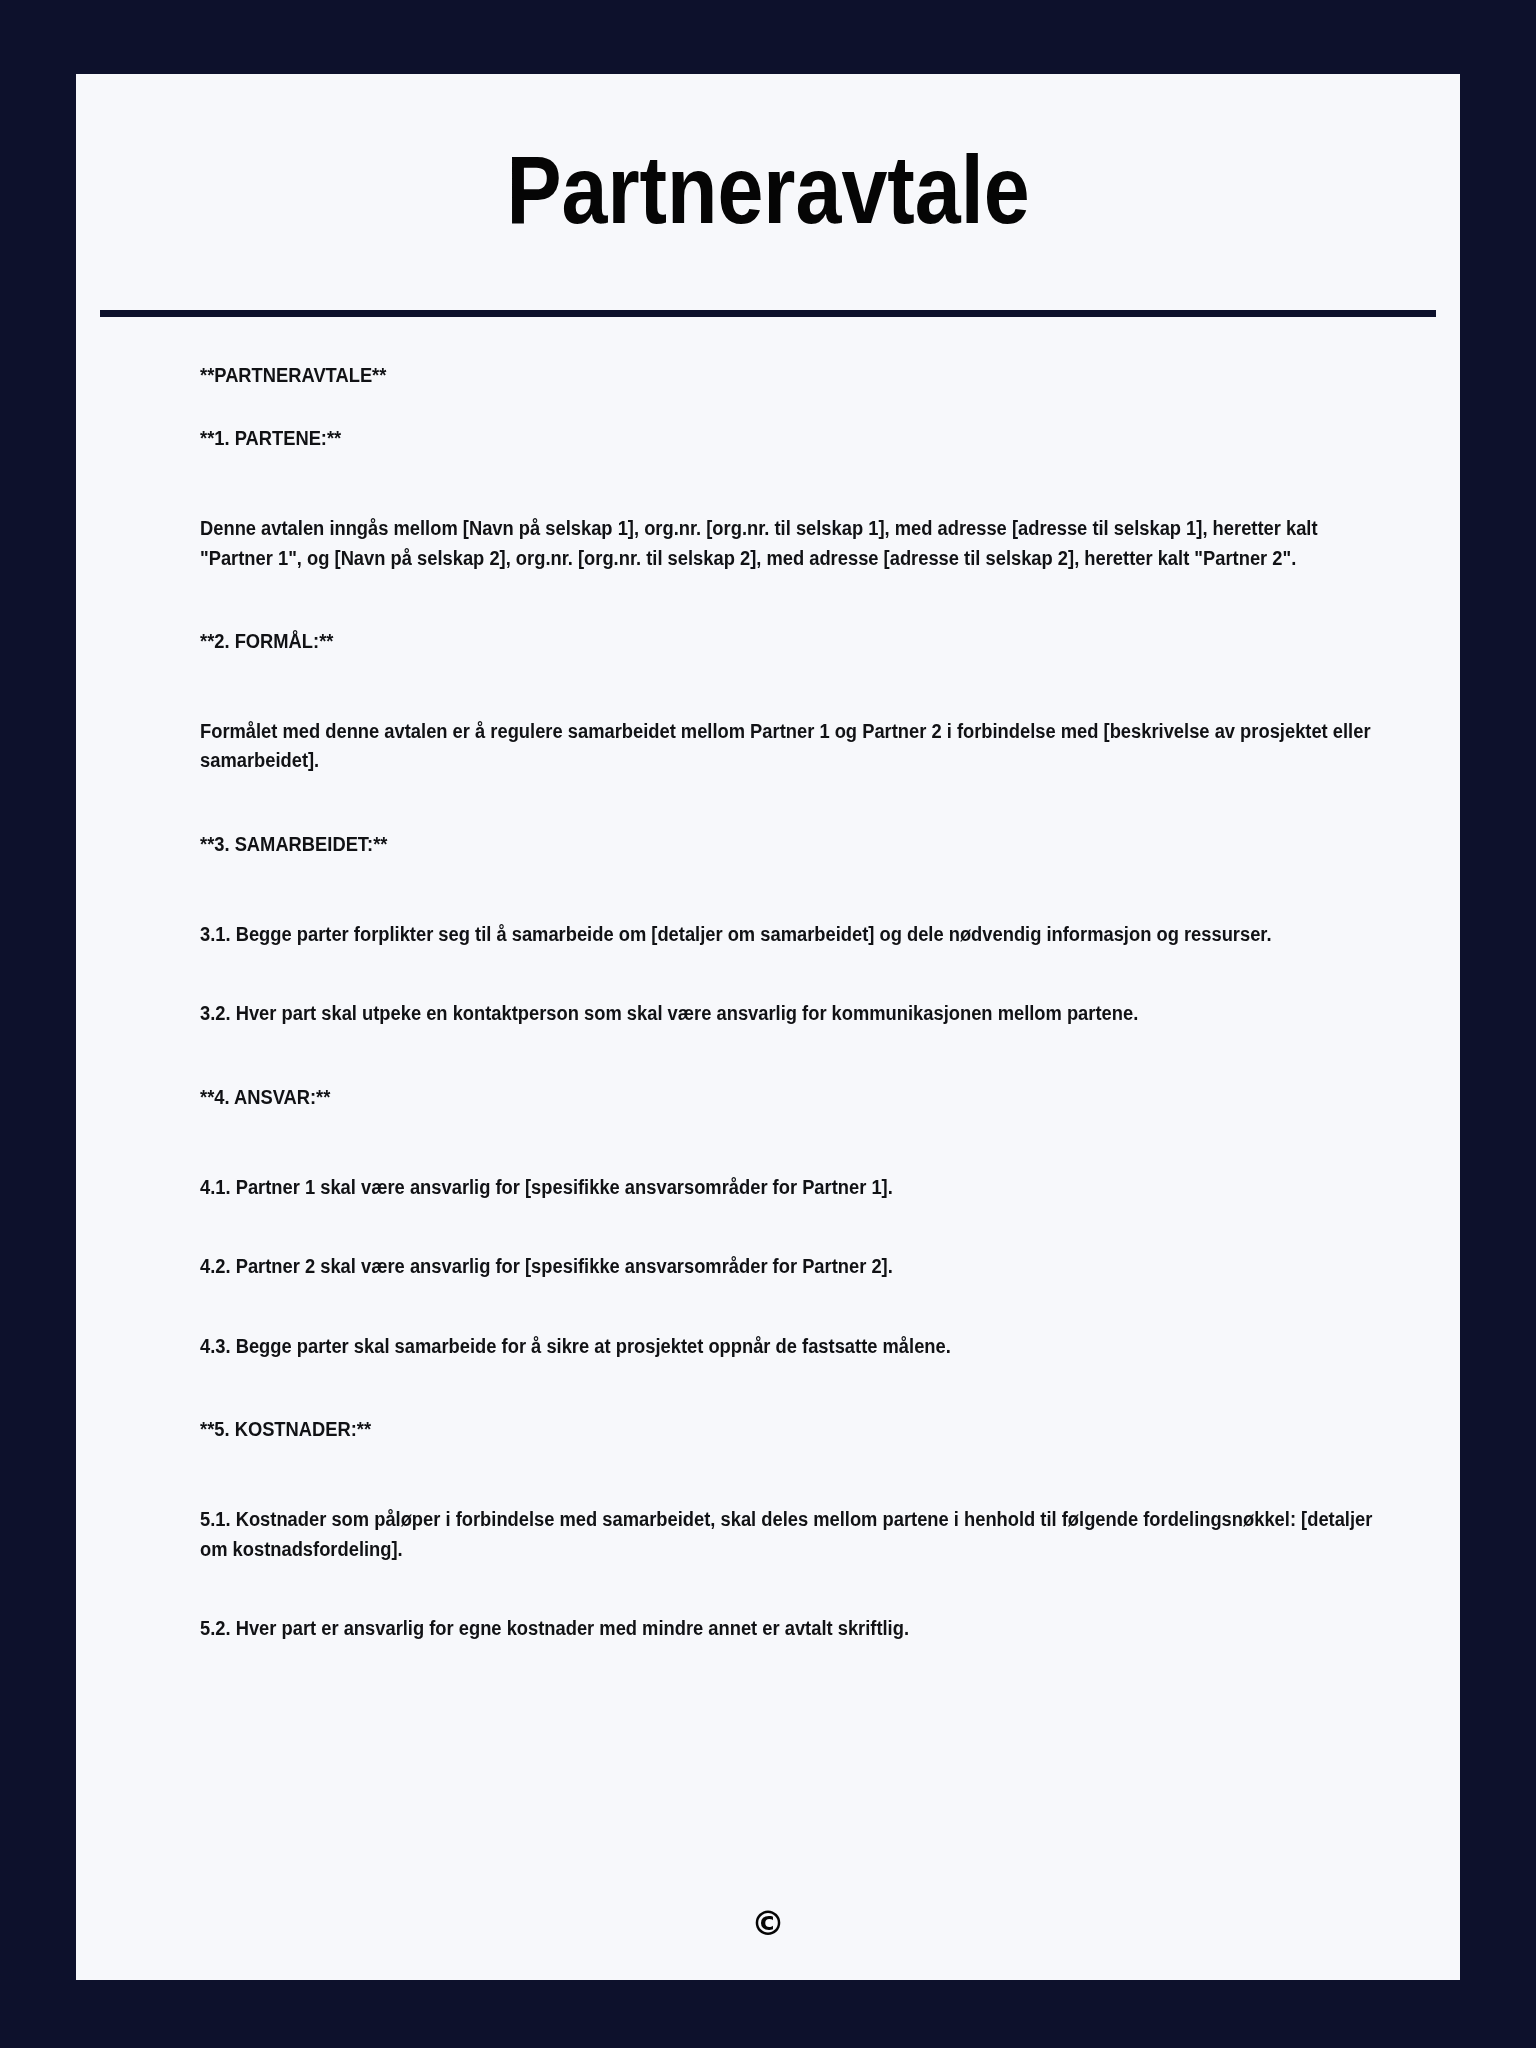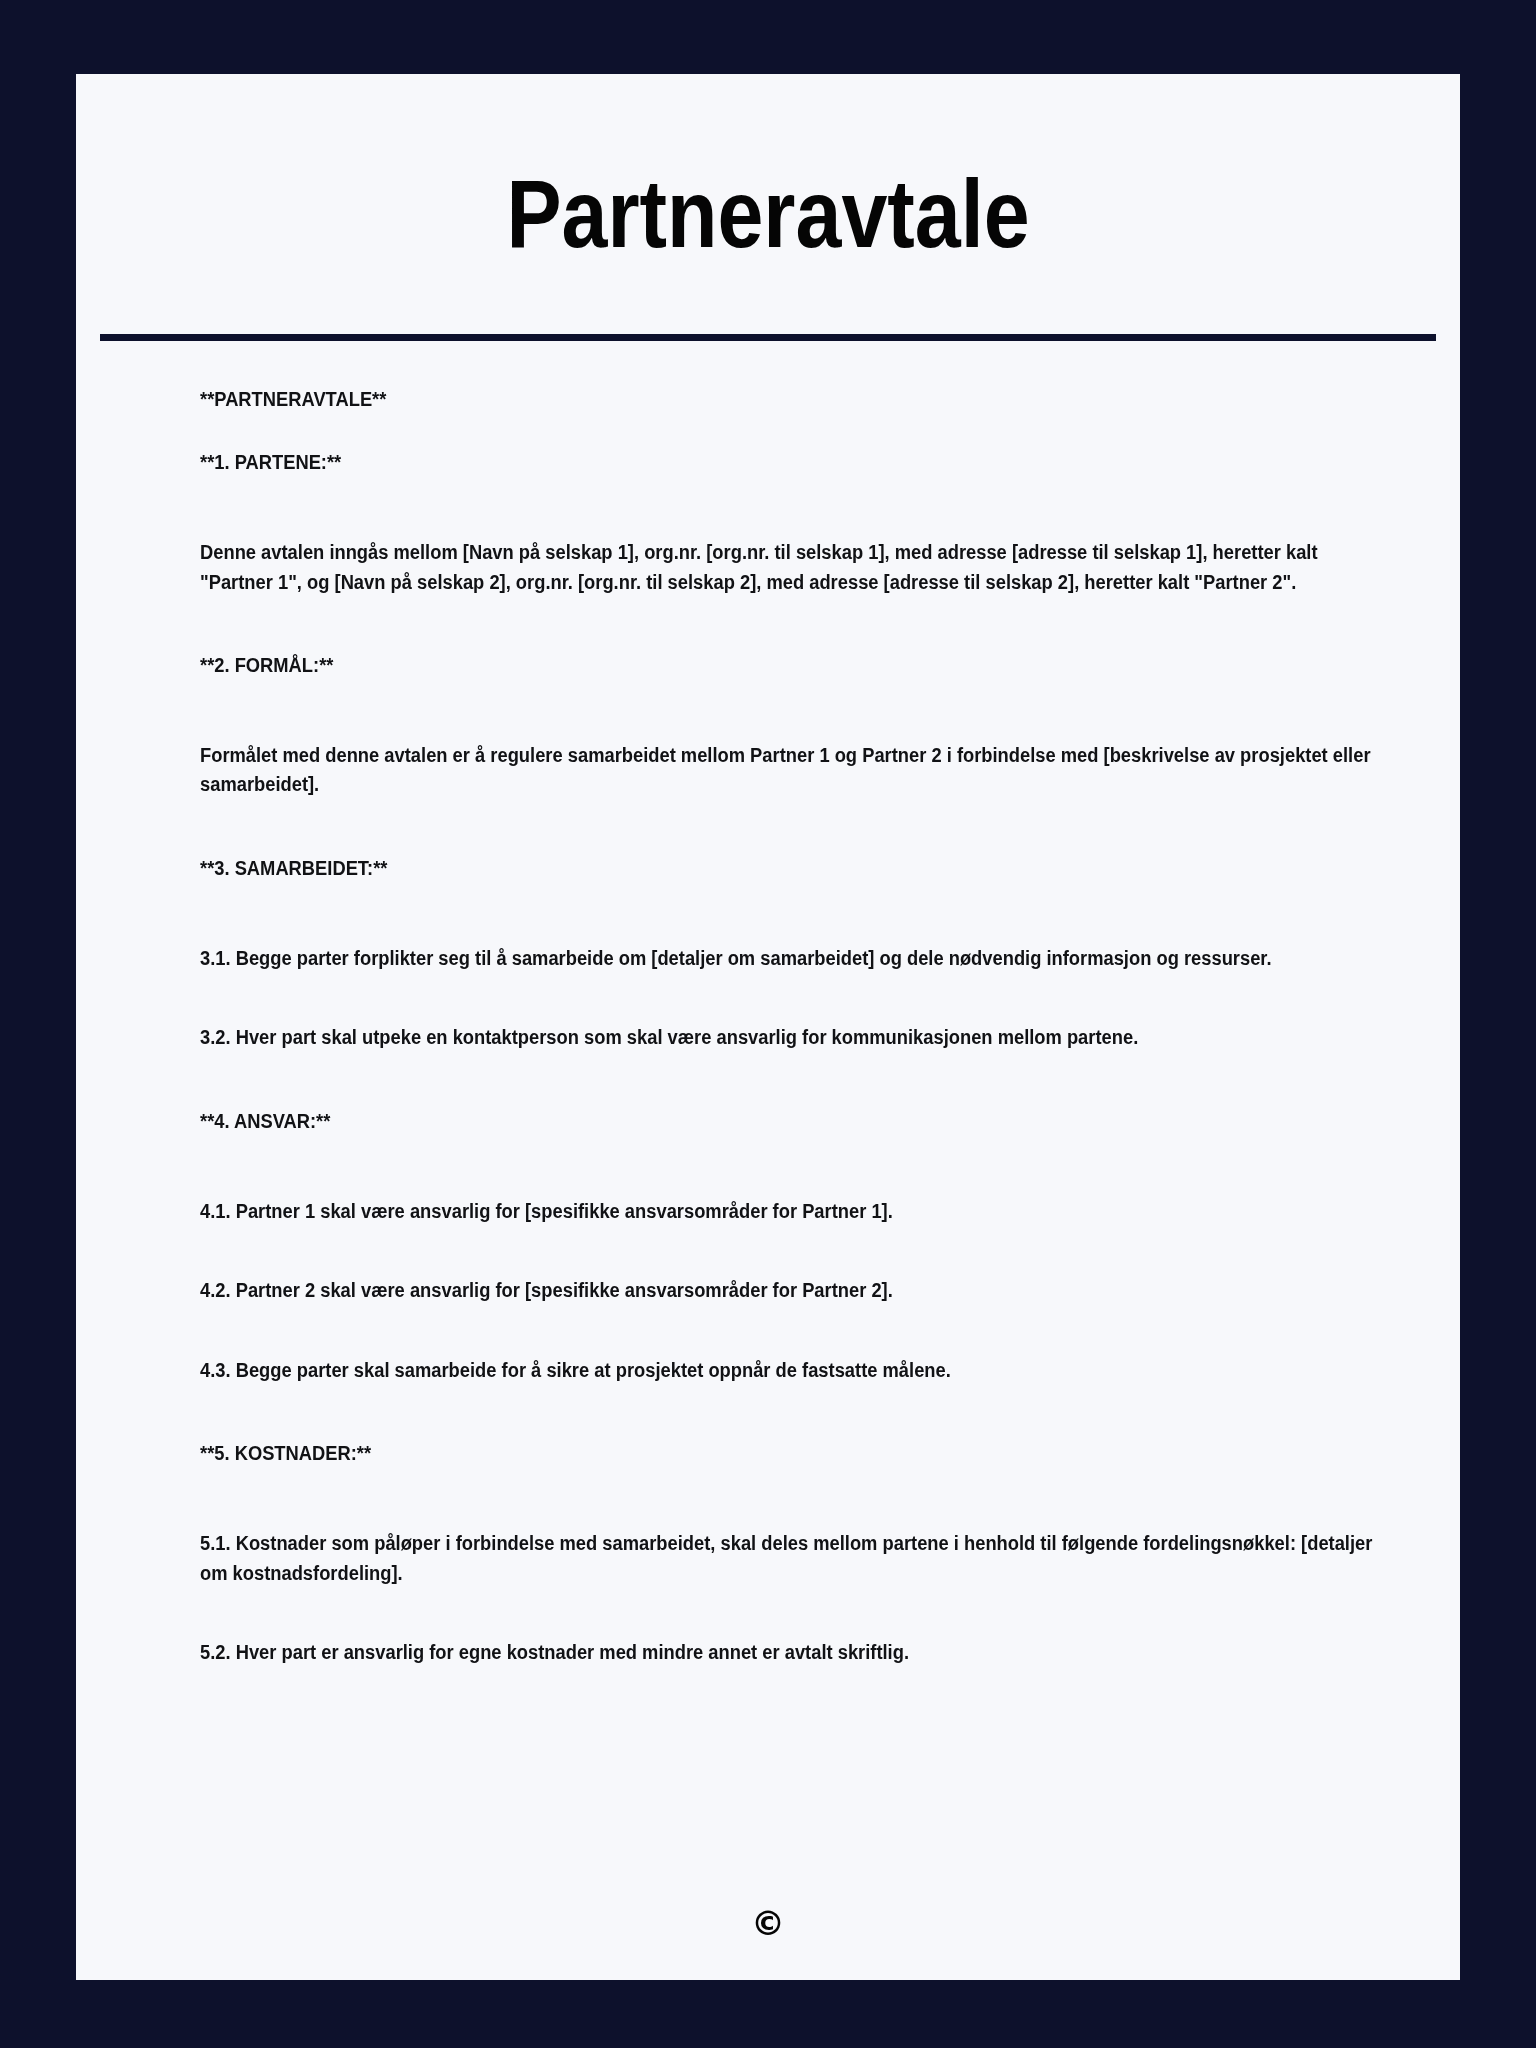--- a/index.html
+++ b/index.html
@@ -27,21 +27,21 @@
   }
 
   .page-inner {
     position: relative;
     width: 100%;
     height: 100%;
   }
 
   
   .title-block {
-    padding-top: 88px;
+    padding-top: 64px;
     padding-left: 24px;
     padding-right: 24px;
     text-align: center;
   }
 
   .doc-title {
     margin: 0;
     font-size: 96px;
     line-height: 1.08;
     font-weight: bold;

